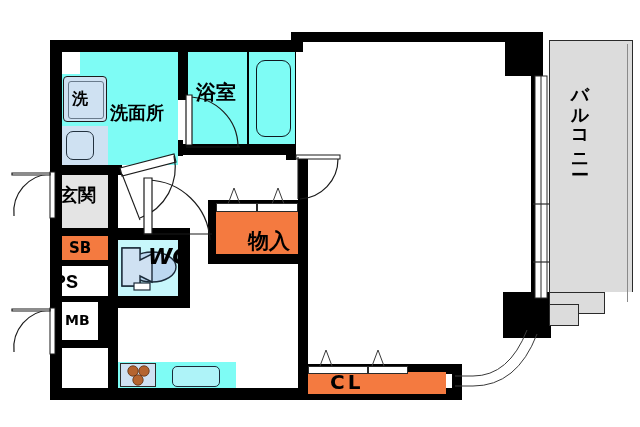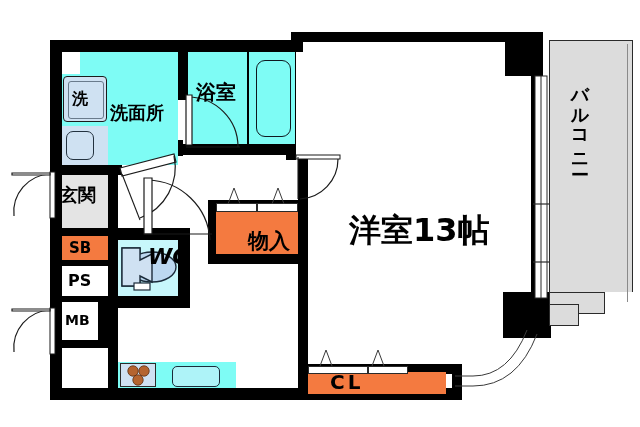--- a/index.html
+++ b/index.html
@@ -213,34 +213,33 @@
 
   <svg class="abs" style="left:306px;top:348px;" width="110" height="20" viewBox="0 0 110 20">
     <path class="thinline" d="M14 18 L20 2 L26 18"></path>
     <path class="thinline" d="M66 18 L72 2 L78 18"></path>
   </svg>
 
   <div class="abs orange" style="left:62px;top:236px;width:46px;height:24px;"></div>
   <span class="lbl" style="left:69px;top:241px;font-size:15px;">SB</span>
 
   <div class="abs white" style="left:62px;top:266px;width:46px;height:30px;"></div>
-  <span class="lbl" style="left:68px;top:273px;font-size:16px;">PS</span>
+  <span class="lbl" style="left:54px;top:273px;font-size:20px;font-family:Liberation Mono, monospace;">PS</span>
 
   <div class="abs white" style="left:62px;top:302px;width:36px;height:38px;"></div>
   <span class="lbl" style="left:65px;top:313px;font-size:14px;">MB</span>
 
   <span class="lbl lbl-jp" style="left:110px;top:104px;font-size:18px;">洗面所</span>
 
   <span class="lbl lbl-jp" style="left:196px;top:82px;font-size:20px;">浴室</span>
 
   <span class="lbl lbl-jp" style="left:60px;top:186px;font-size:18px;">玄関</span>
 
   <span class="lbl" style="left:148px;top:246px;font-size:22px;font-style:italic;">WC</span>
 
   <span class="lbl lbl-jp" style="left:224px;top:231px;font-size:21px;margin-left:24px;">物入</span>
 
   <span class="lbl" style="left:330px;top:372px;font-size:20px;letter-spacing:3px;">CL</span>
 
-  <span class="lbl lbl-jp" style="left:349px;top:214px;font-size:32px;">洋室13帖</span>
 
   <span class="lbl lbl-jp vert" style="left:571px;top:74px;font-size:18px;">バルコニー</span>
 
 </div>
 
 </body></html>

